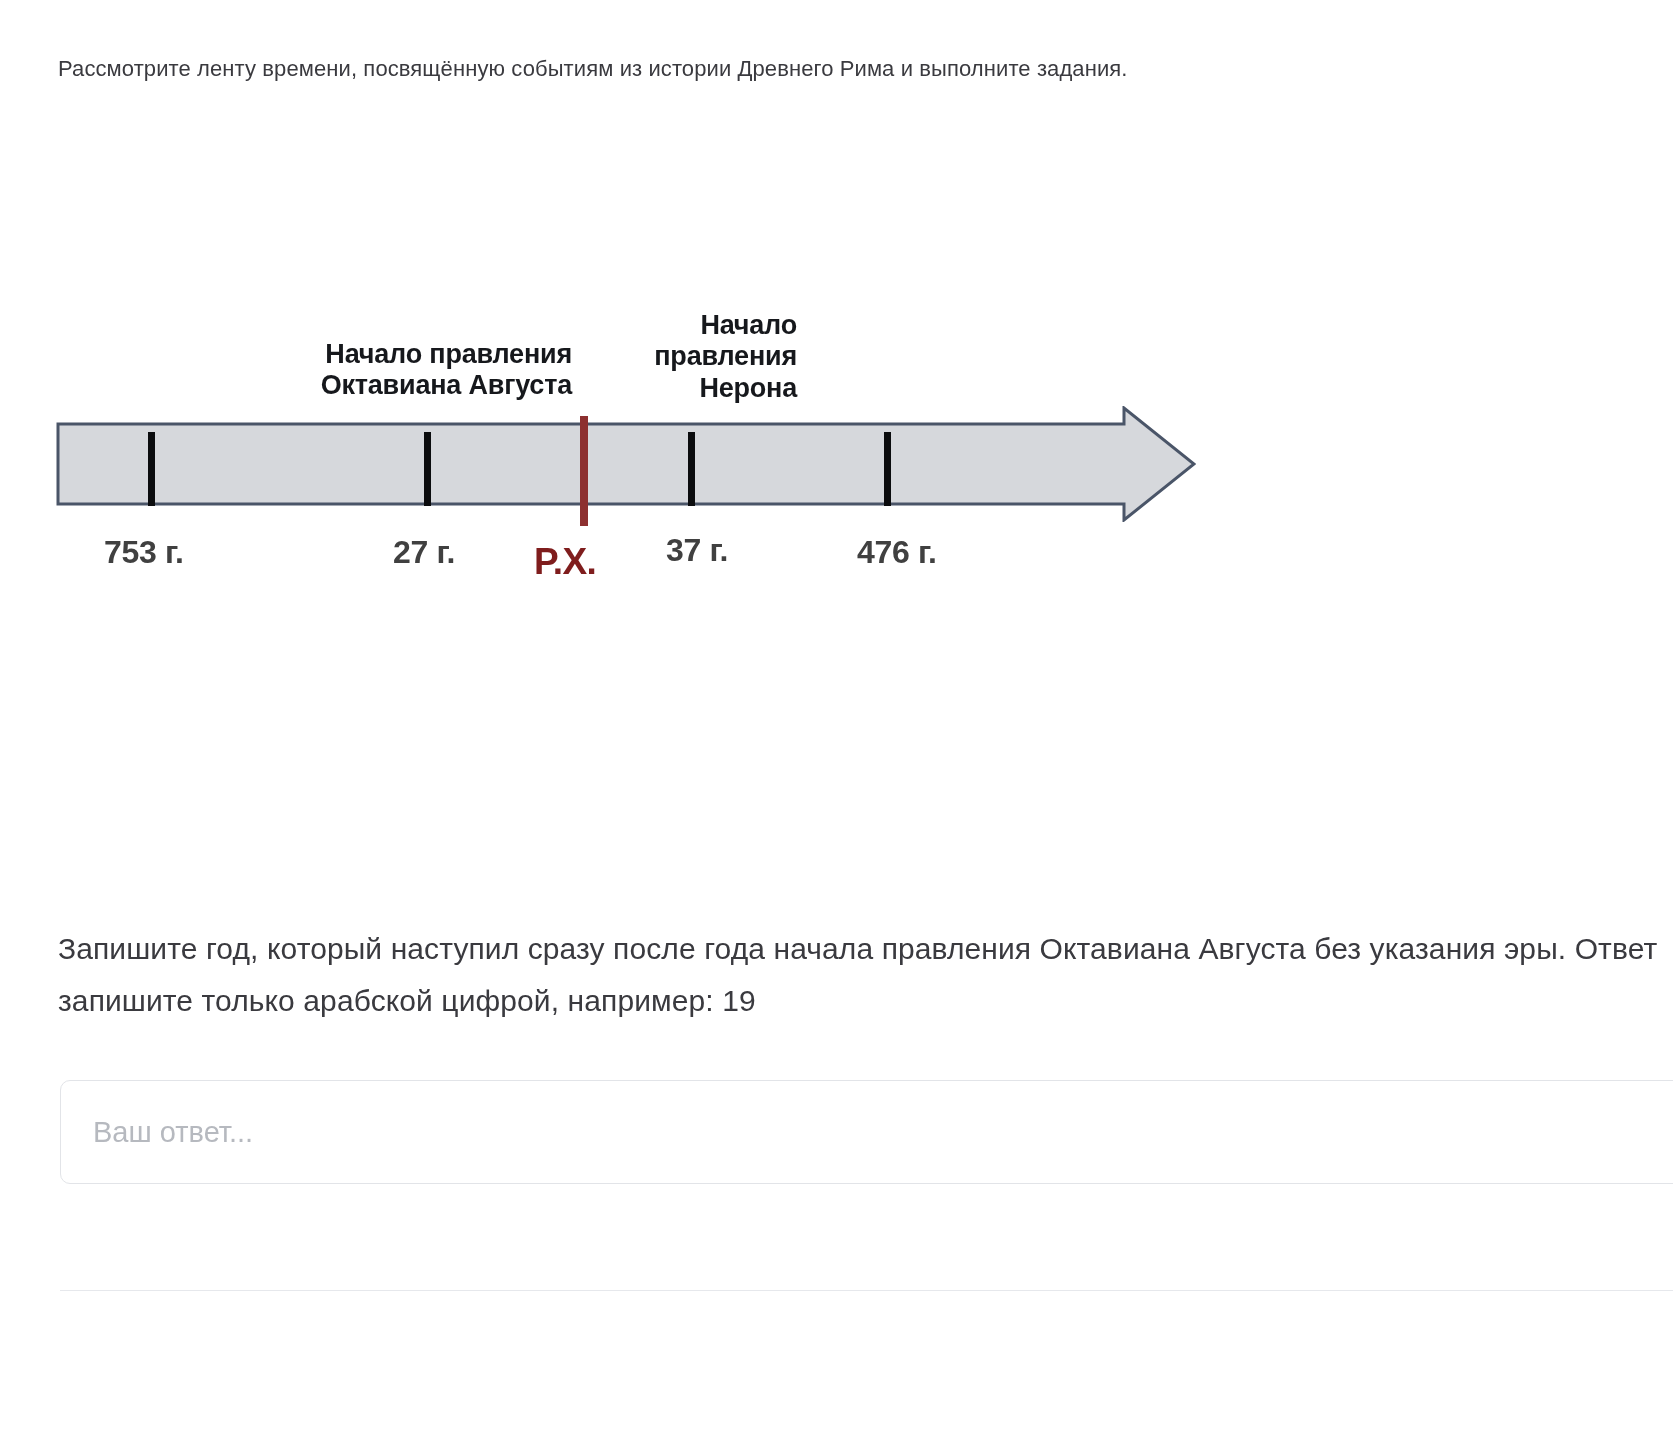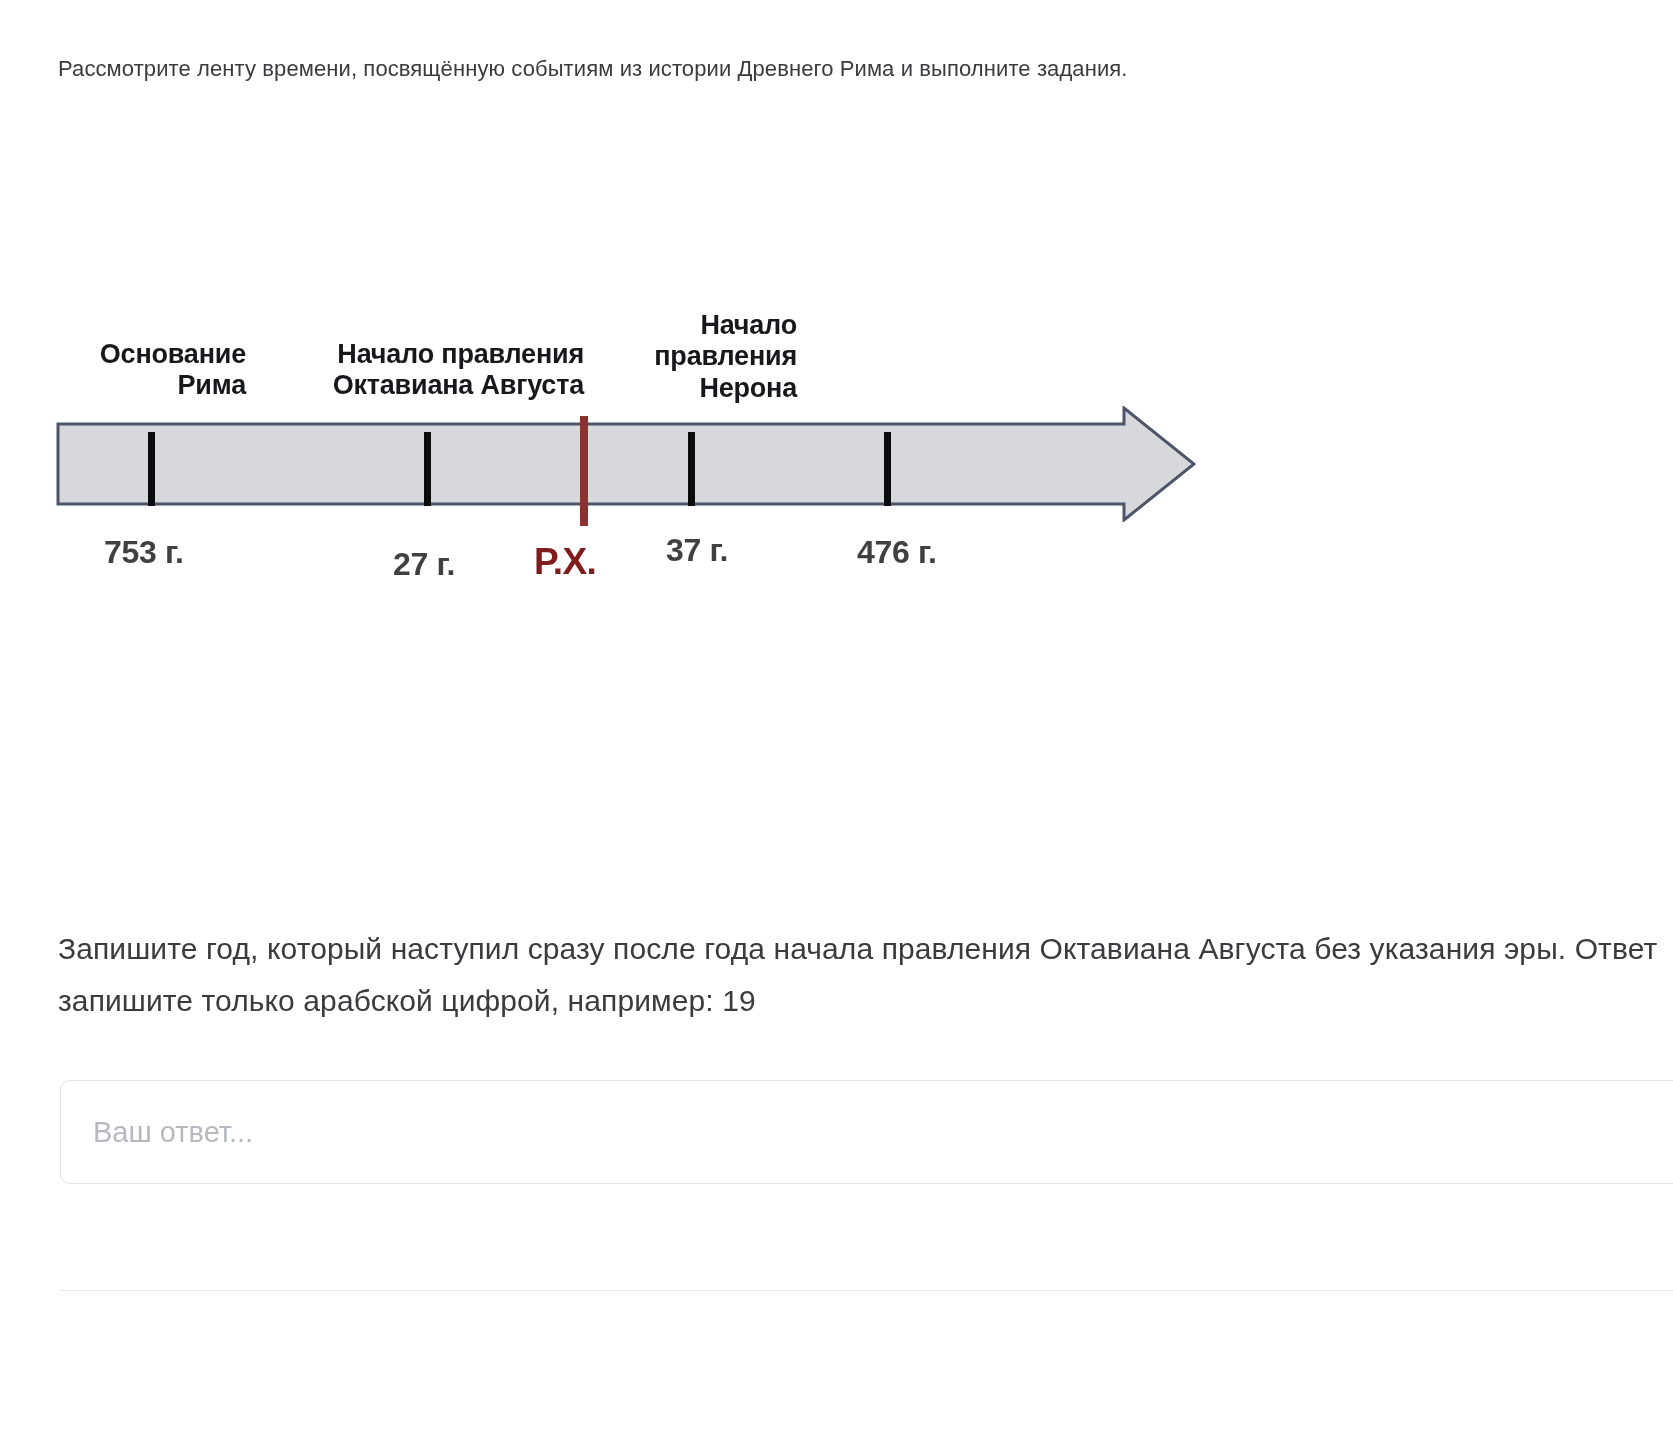--- a/index.html
+++ b/index.html
@@ -45,21 +45,21 @@
     text-align: right;
     font-family: "Liberation Sans", "DejaVu Sans", sans-serif;
     font-weight: bold;
     font-size: 27px;
     line-height: 1.16;
     color: #16181c;
     letter-spacing: -0.2px;
     white-space: pre-line;
   }
   .evt-1 { left: 60px;  top: 43px;  width: 186px; }
-  .evt-2 { left: 292px; top: 43px;  width: 292px; }
+  .evt-2 { left: 280px; top: 43px;  width: 292px; }
   .evt-3 { left: 625px; top: 14px;  width: 172px; }
   .evt-4 { left: 828px; top: 14px;  width: 166px; }
 
   
   .arrow-wrap {
     position: absolute;
     left: 56px;
     top: 110px;
     width: 1140px;
     height: 116px;
@@ -92,21 +92,21 @@
   .year {
     position: absolute;
     font-family: "Liberation Sans", "DejaVu Sans", sans-serif;
     font-weight: bold;
     font-size: 32px;
     color: #404040;
     letter-spacing: -0.3px;
     white-space: nowrap;
   }
   .year-1 { left: 104px; top: 238px; }
-  .year-2 { left: 393px; top: 238px; margin-top: 12px; }
+  .year-2 { left: 393px; top: 238px; }
   .year-3 { left: 666px; top: 236px; }
   .year-4 { left: 857px; top: 238px; }
 
   .rx-text {
     position: absolute;
     left: 534px;
     top: 245px;
     font-family: "Liberation Sans", "DejaVu Sans", sans-serif;
     font-weight: bold;
     font-size: 37px;
@@ -165,22 +165,20 @@
     background: #e6e8ec;
   }
 </style>
 </head>
 <body>
 
 <p class="intro">Рассмотрите ленту времени, посвящённую событиям из истории Древнего Рима и выполните задания.</p>
 
 <div class="figure">
 
-  <div class="evt-label evt-1">Основание
-Рима</div>
   <div class="evt-label evt-2">Начало правления
 Октавиана Августа</div>
   <div class="evt-label evt-3">Начало
 правления
 Нерона</div>
 
   <div class="arrow-wrap">
     <svg class="arrow-svg" width="1140" height="116" viewBox="0 0 1140 116">
       <polygon points="2,18 1068,18 1068,2 1138,58 1068,114 1068,98 2,98" fill="#d6d8dc" stroke="#4a5568" stroke-width="3" stroke-linejoin="miter"></polygon>
     </svg>

